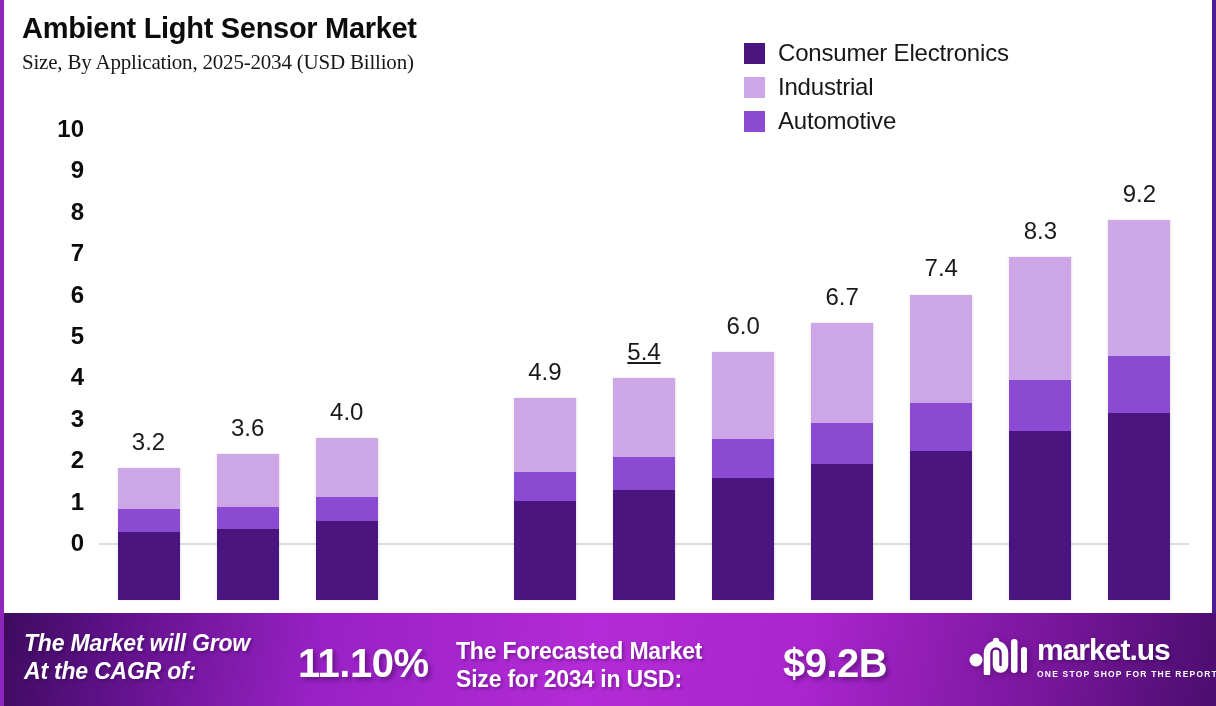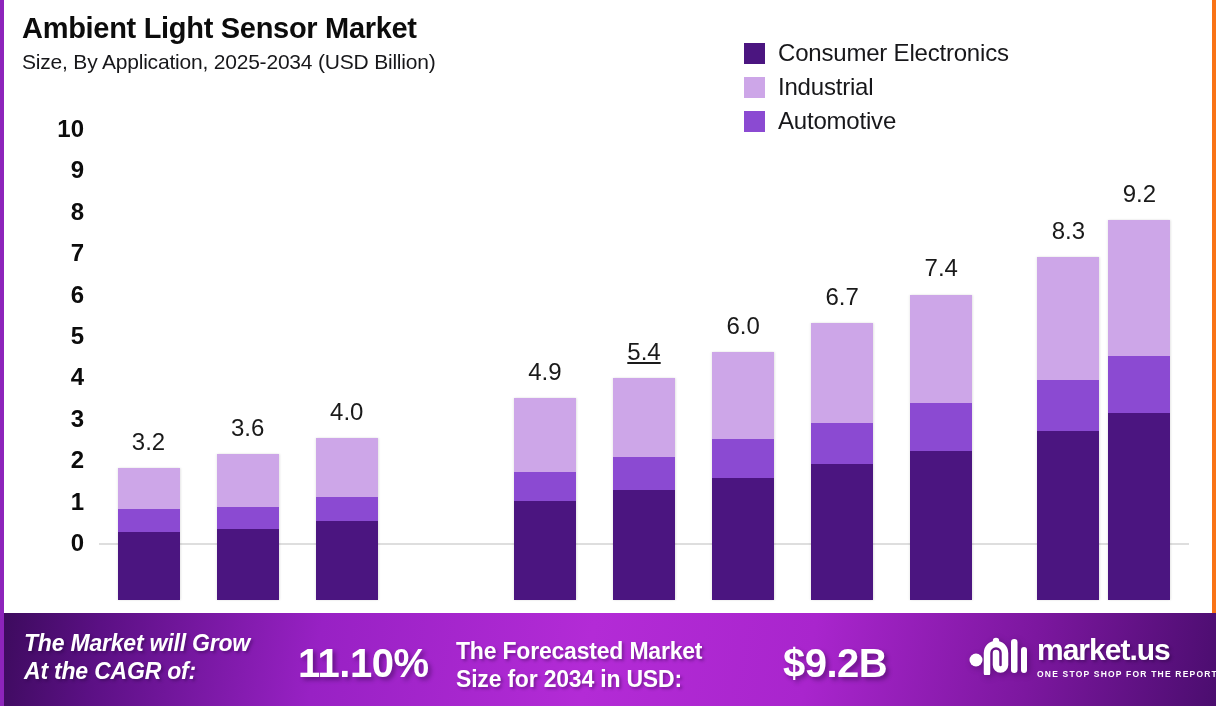--- a/index.html
+++ b/index.html
@@ -8,37 +8,38 @@
     font-family: "Liberation Sans", sans-serif;
     background: #ffffff;
     position: relative;
     overflow: hidden;
   }
   #root {
     position: absolute;
     inset: 0;
     background: #ffffff;
     border-left: 4px solid #8d24bb;
-    border-right: 4px solid #f97316;
+    border-right: 4px solid #4c1d95;
     padding-left: 8px;
   }
   
   .header { position: absolute; left: 18px; top: 12px; }
   .title {
     font-size: 29px;
     font-weight: bold;
     color: #0c0c0c;
     letter-spacing: -0.3px;
     line-height: 1.15;
   }
   .subtitle {
     font-size: 21px;
     color: #17171a;
     letter-spacing: -0.2px;
     margin-top: 5px;
+    font-family: Liberation Serif, serif;
   }
   
   .legend {
     position: absolute;
     left: 740px;
     top: 36px;
   }
   .legend-row {
     display: flex;
     align-items: center;
@@ -283,21 +284,21 @@
         </div>
         <div class="bar-group" style="left: 811.273px; height: 490px; bottom: -57px; text-align: right;">
           <div class="bar-stack" style="bottom: 57px;">
             <div class="seg" title="Industrial: 2.62" style="height: 108.468px; background: rgb(205, 166, 232);"></div>
             <div class="seg" title="Automotive: 1.16" style="height: 48.024px; background: rgb(139, 74, 210);"></div>
             <div class="seg" title="Consumer Electronics: 3.6" style="height: 149.04px; background: rgb(75, 21, 128);"></div>
           </div>
           <div class="bar-value" style="bottom: 374.532px;">7.4</div>
           <div class="xlabel">2032</div>
         </div>
-        <div class="bar-group" style="left: 910.364px; height: 490px; bottom: -57px; margin-left: 28px;">
+        <div class="bar-group" style="left: 910.364px; height: 490px; bottom: -57px;">
           <div class="bar-stack" style="bottom: 57px;">
             <div class="seg" title="Industrial: 2.96" style="height: 122.544px; background: rgb(205, 166, 232);"></div>
             <div class="seg" title="Automotive: 1.24" style="height: 51.336px; background: rgb(139, 74, 210);"></div>
             <div class="seg" title="Consumer Electronics: 4.08" style="height: 168.912px; background: rgb(75, 21, 128);"></div>
           </div>
           <div class="bar-value" style="bottom: 411.792px;">8.3</div>
           <div class="xlabel">2033</div>
         </div>
         <div class="bar-group" style="left: 1009.45px; height: 490px; bottom: -57px;">
           <div class="bar-stack" style="bottom: 57px;">

